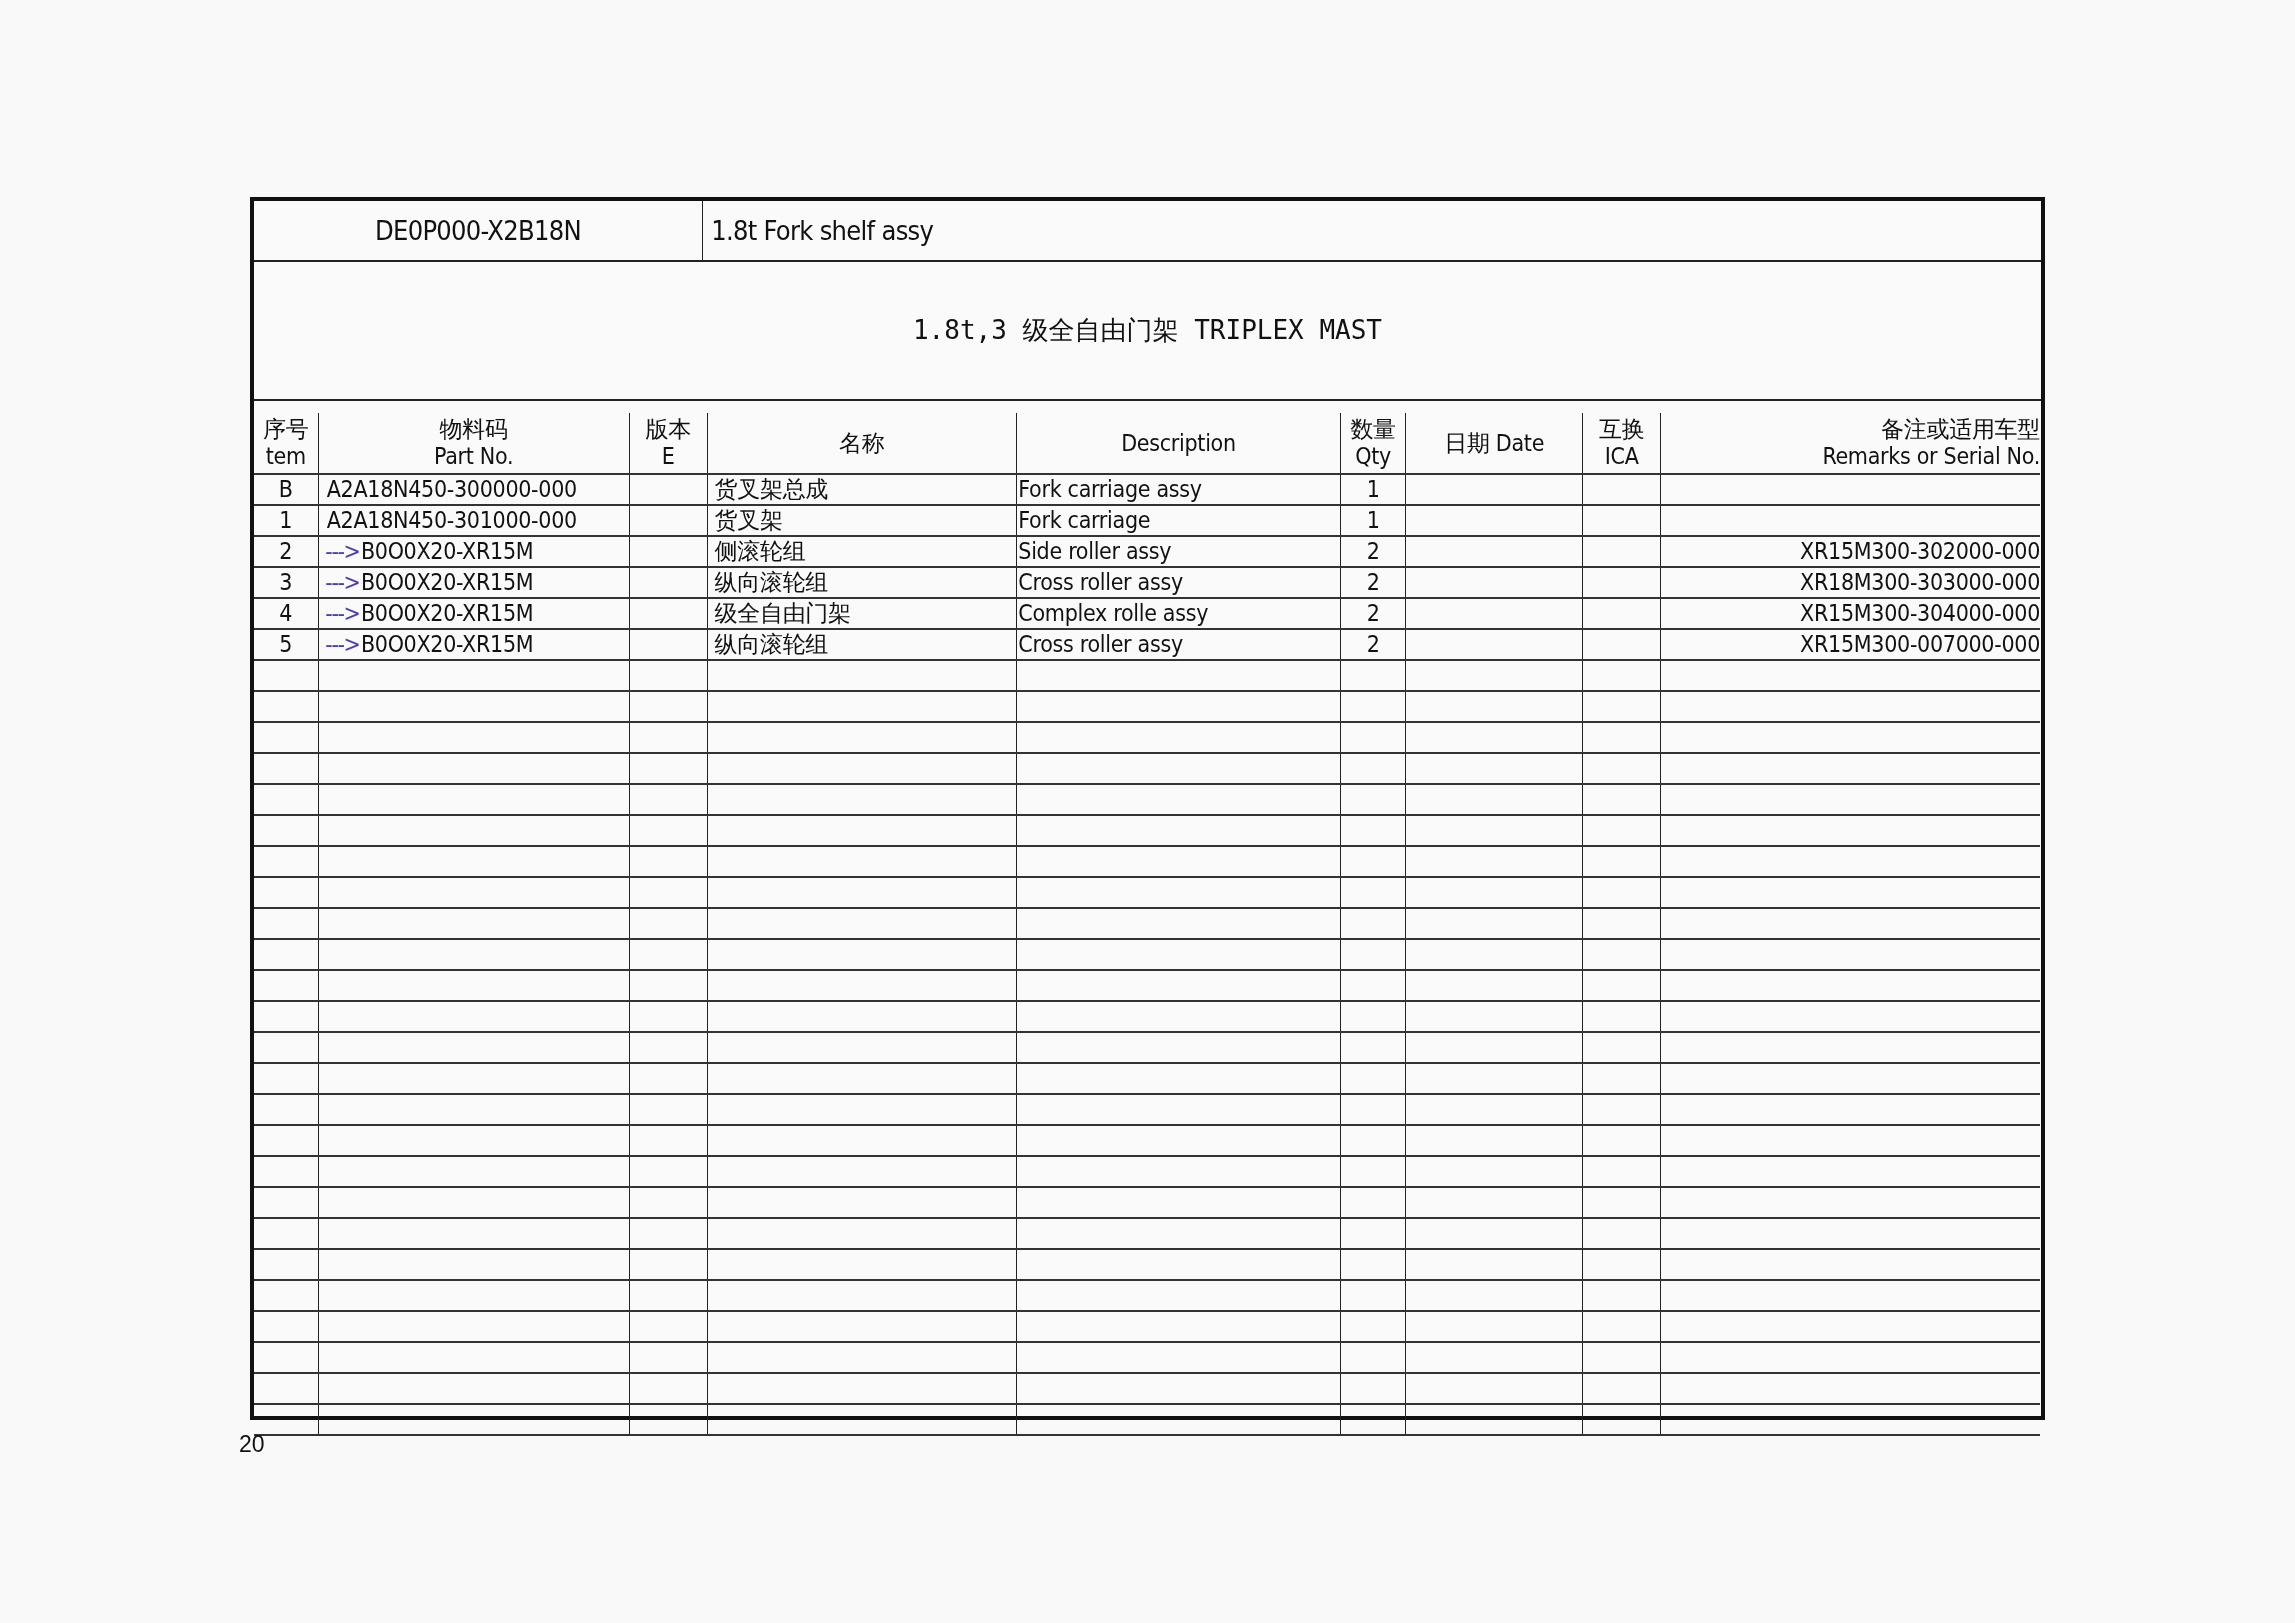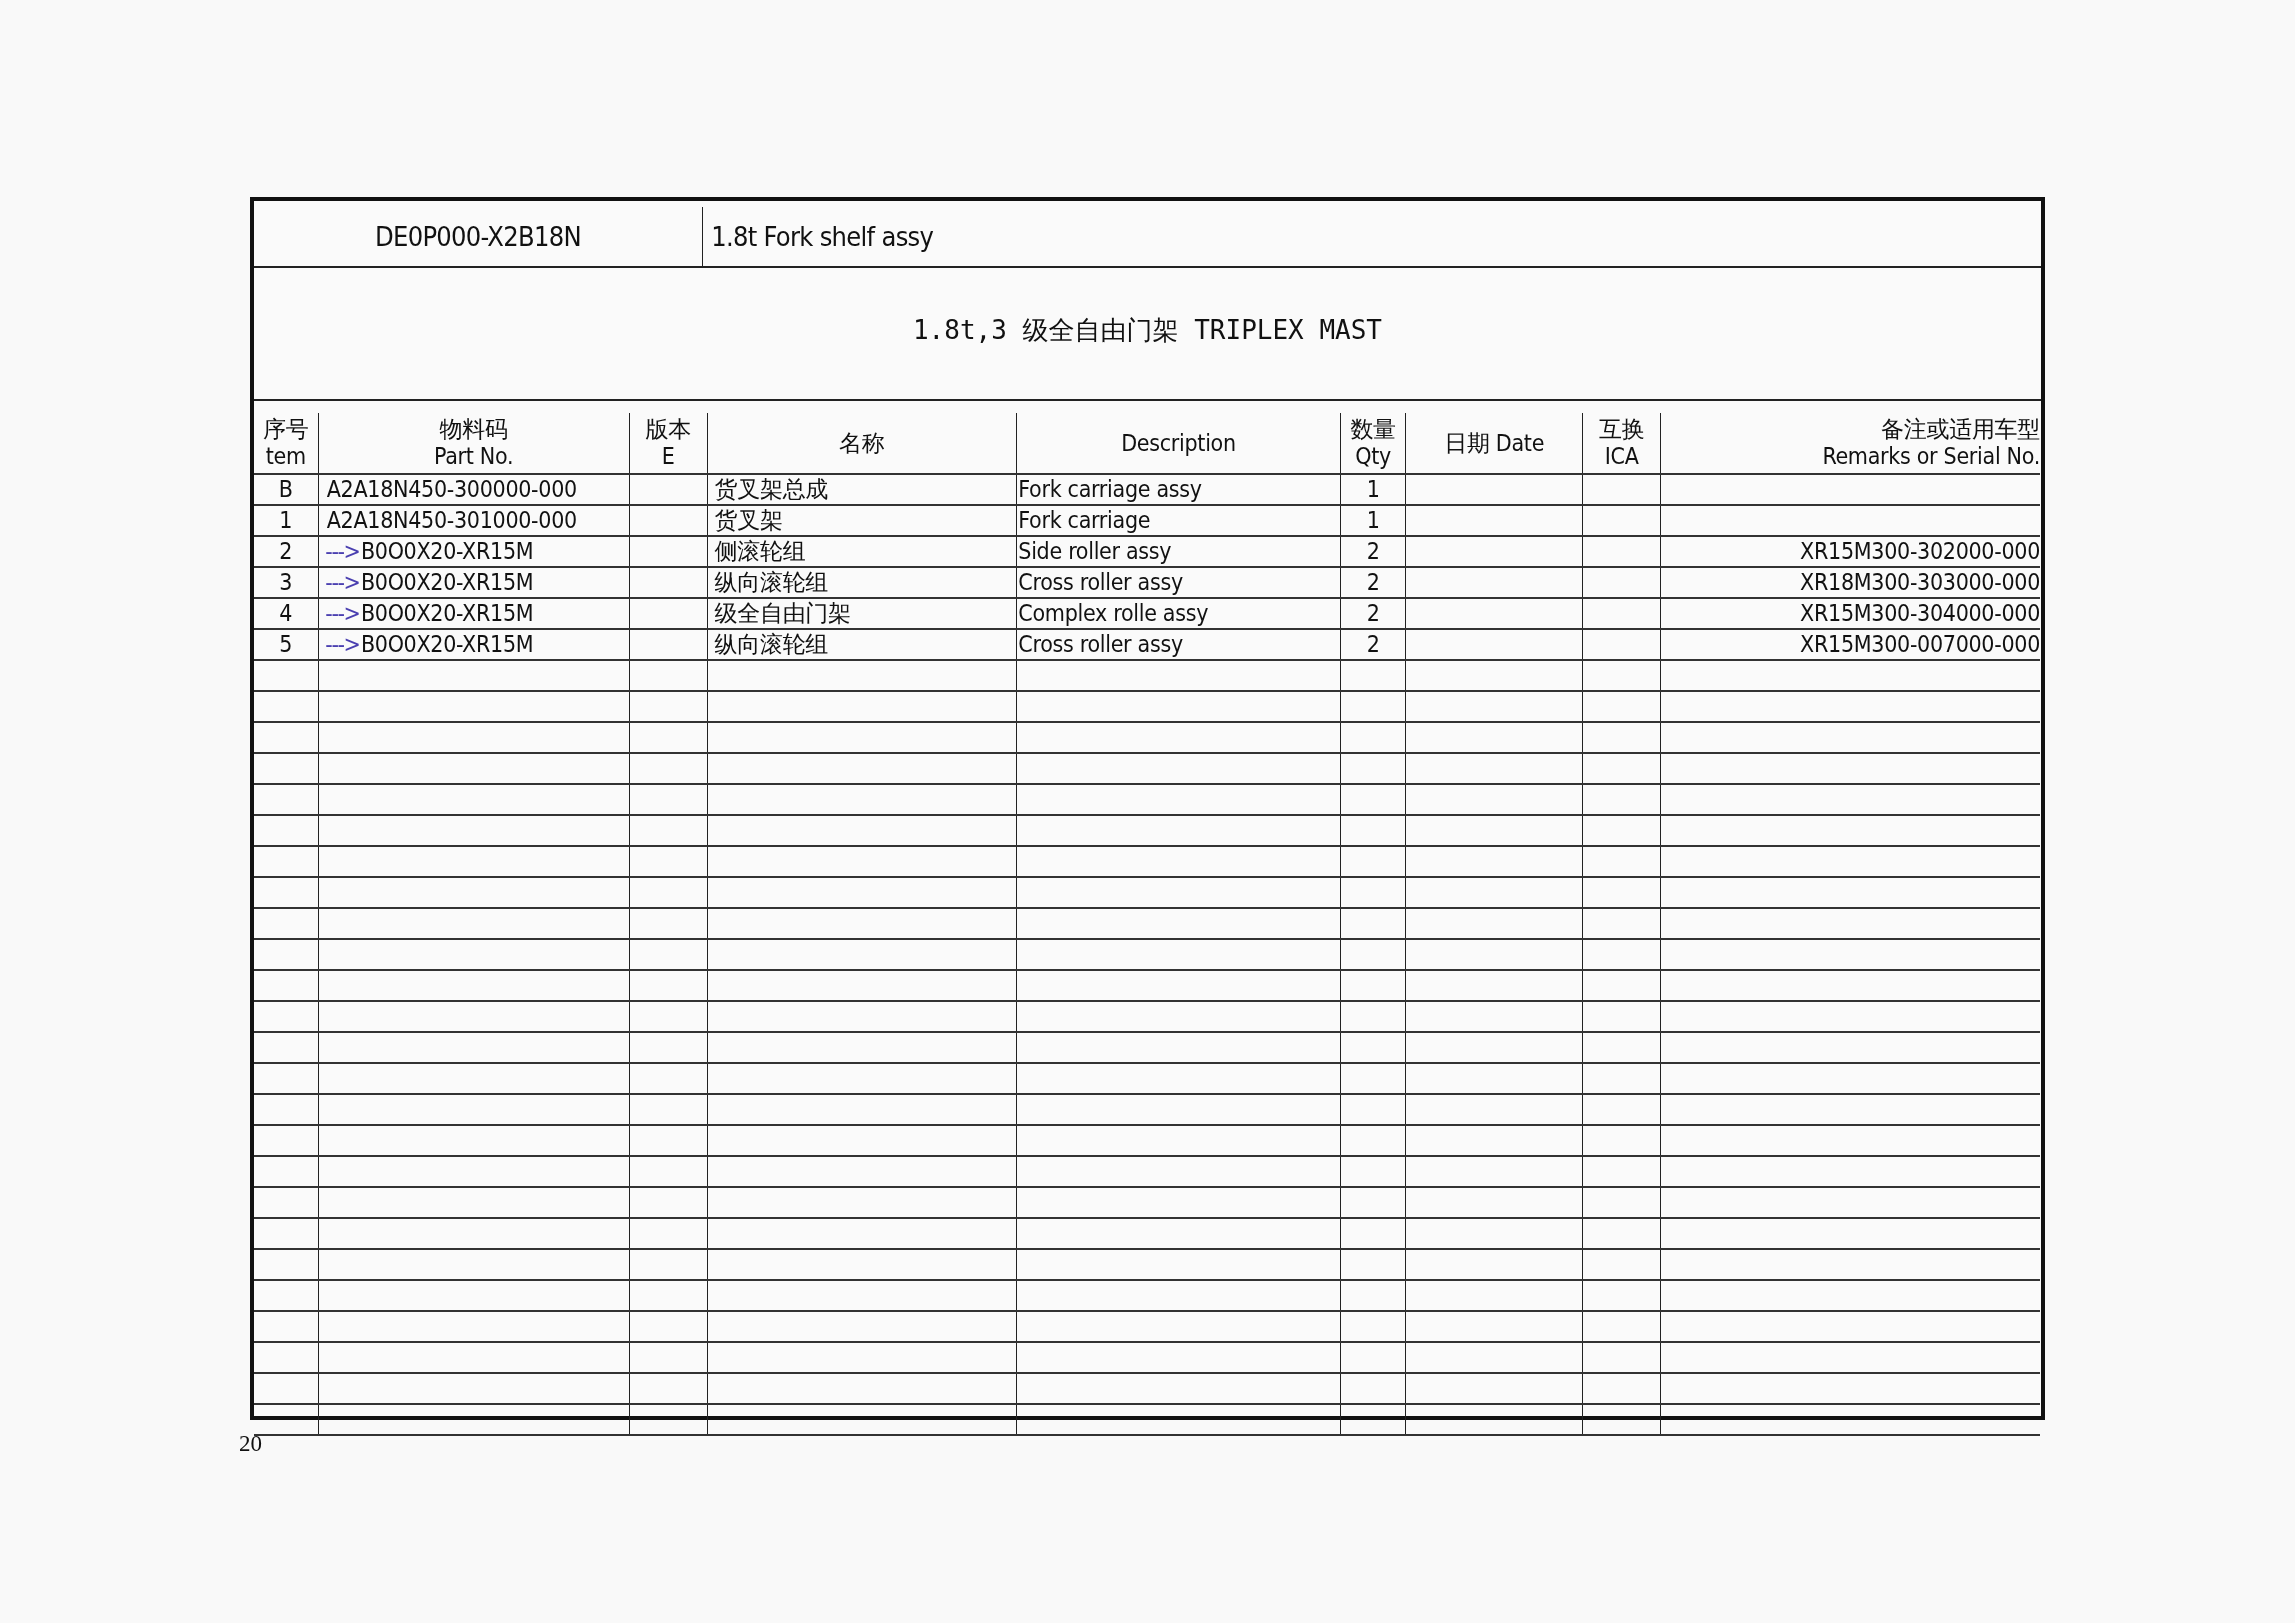--- a/index.html
+++ b/index.html
@@ -18,21 +18,20 @@
     border: 4.1px solid #111;
     box-sizing: border-box;
     background: #fafafa;
   }
   
   .hdr {
     position: absolute; left: 0; top: 0; right: 0; height: 61px;
     border-bottom: 2.7px solid #222;
     box-sizing: border-box;
     display: flex;
-    margin-top: 6px;
   }
   .hdr > div {
     height: 100%;
     box-sizing: border-box;
     display: flex; align-items: center;
     font-size: 27px;
     font-family: "DejaVu Sans Condensed", "DejaVu Sans", sans-serif;
     font-stretch: condensed;
     letter-spacing: -0.7px;
   }
@@ -87,21 +86,21 @@
   .c-name { padding-left: 6.8px !important; margin-top: 37px; }
   .c-desc { padding-left: 1.4px !important; }
   .c-qty { text-align: center; }
   .c-rem { text-align: center; }
   .arrow { color: #4a3fb0; letter-spacing: -1.4px; margin-right: 1.4px; }
 
   .page-num {
     position: absolute;
     left: 239px; top: 1431px;
     font-size: 23px;
-    font-family: Liberation Serif, serif;
+    font-family: Liberation Sans, sans-serif;
   }
 </style>
 </head>
 <body>
 
 <div class="sheet">
   <div class="hdr">
     <div class="code">DE0P000-X2B18N</div>
     <div class="en">1.8t Fork shelf assy</div>
   </div>

